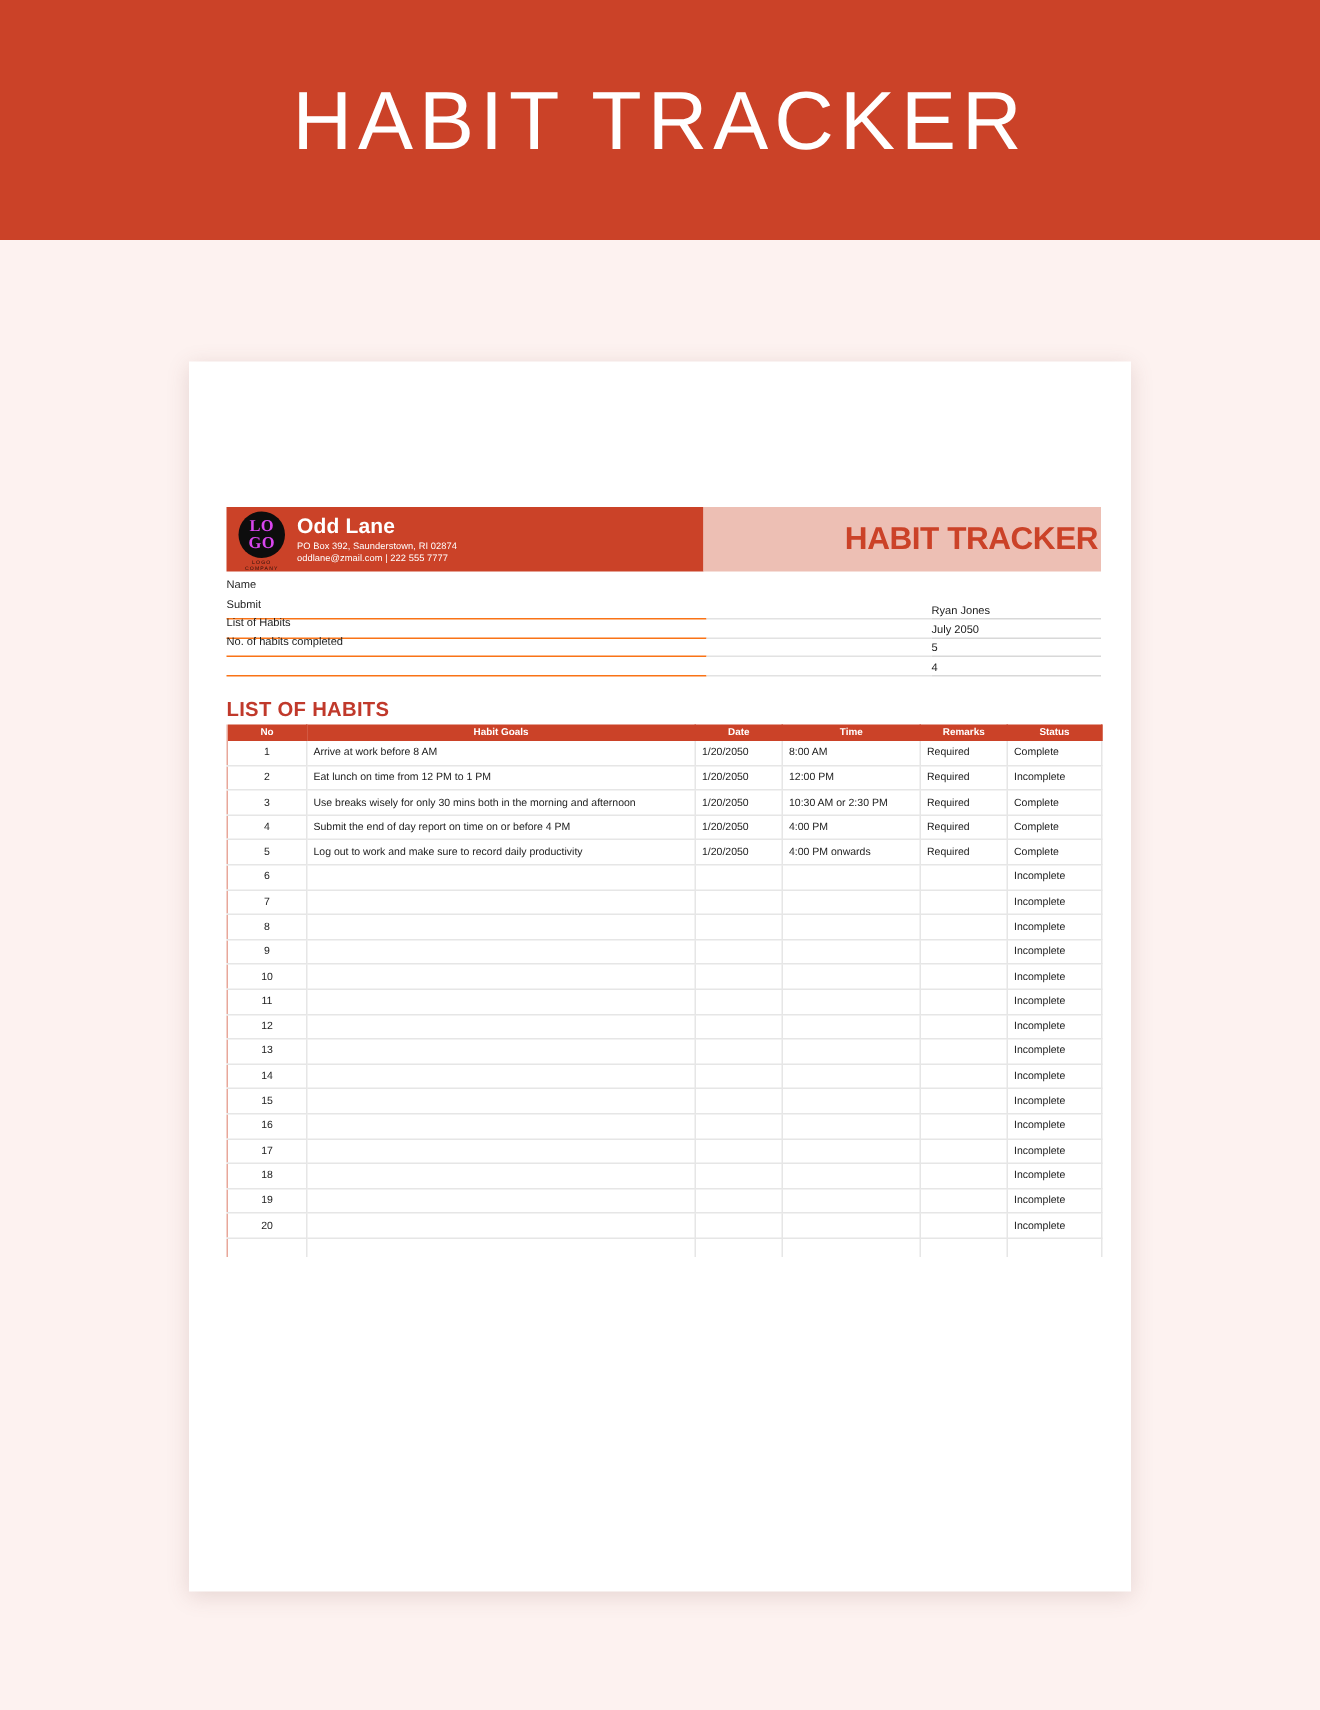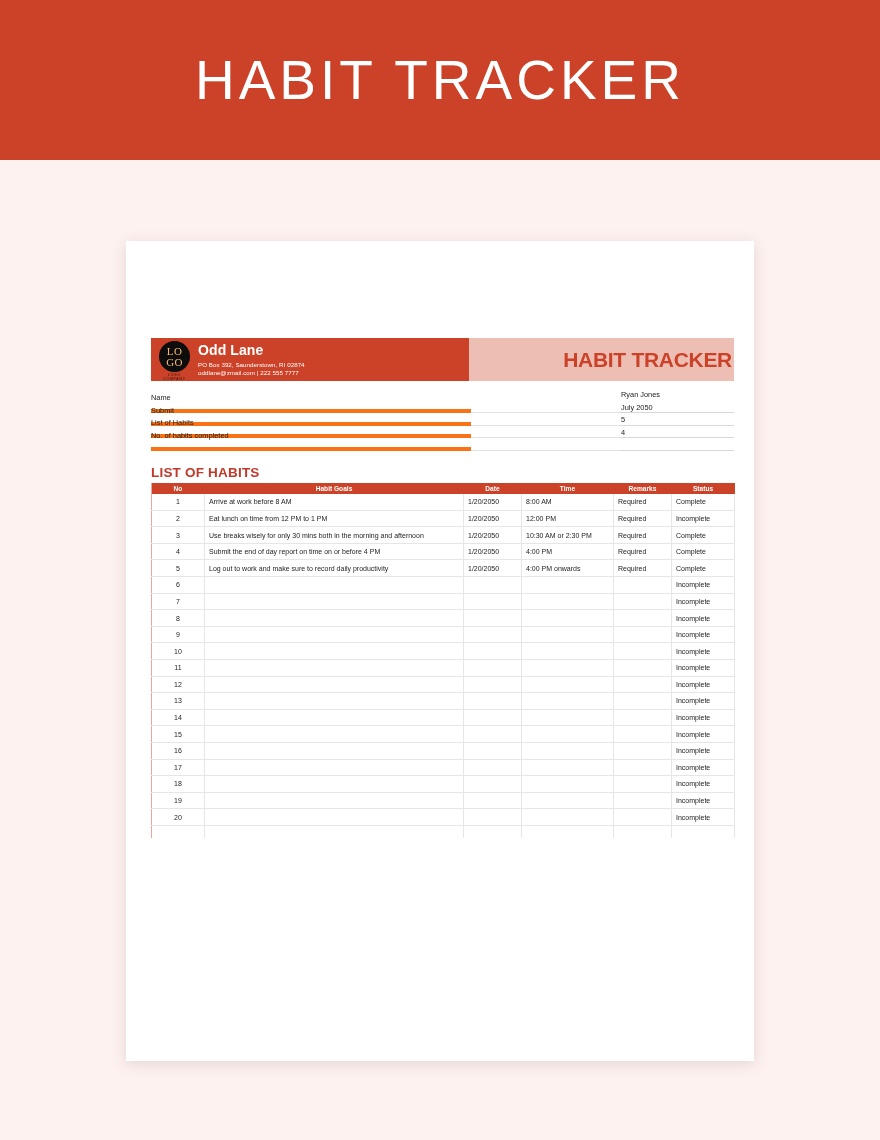--- a/index.html
+++ b/index.html
@@ -75,27 +75,28 @@
     position: relative;
     flex: 0 0 33px;
     margin-right: 7px;
   }
   .logo-circle {
     position: absolute;
     left: 1px; top: 1px;
     width: 31px; height: 31px;
     border-radius: 50%;
     background: #0d0d0d;
-    color: #fdba74;
+    color: #d946ef;
     font-family: "Liberation Serif", serif;
     display: flex;
     flex-direction: column;
     align-items: center;
     justify-content: center;
     line-height: 0.92;
+    font-weight: bold;
   }
   .logo-circle span { font-size: 11px; letter-spacing: 0.3px; }
   .logo-sub {
     position: absolute;
     left: 0; top: 33px;
     width: 33px;
     text-align: center;
     font-size: 3.4px;
     letter-spacing: 0.8px;
     color: #2a0f0a;
@@ -140,31 +141,31 @@
   
   .ov-row {
     display: flex;
     align-items: flex-end;
     height: 12.4px;
   }
   .ov-label {
     width: 320px;
     font-size: 7.4px;
     color: #1c1c1c;
-    border-bottom: 4px solid #f97316;
-    box-sizing: border-box;
-    padding-bottom: 7px;
+    border-bottom: 1px solid #f97316;
+    box-sizing: border-box;
+    padding-bottom: 18px;
   }
   .ov-value {
     width: 55px;
     font-size: 7.4px;
     color: #1c1c1c;
     border-bottom: 1px solid #d8d8d8;
     box-sizing: border-box;
-    padding-bottom: 13px;
+    padding-bottom: 1px;
     margin-left: 0px;
   }
   .ov-gap {
     flex: 1;
     border-bottom: 1px solid #e2e2e2;
     height: 100%;
     box-sizing: border-box;
   }
   .ov-tail {
     width: 58px;

